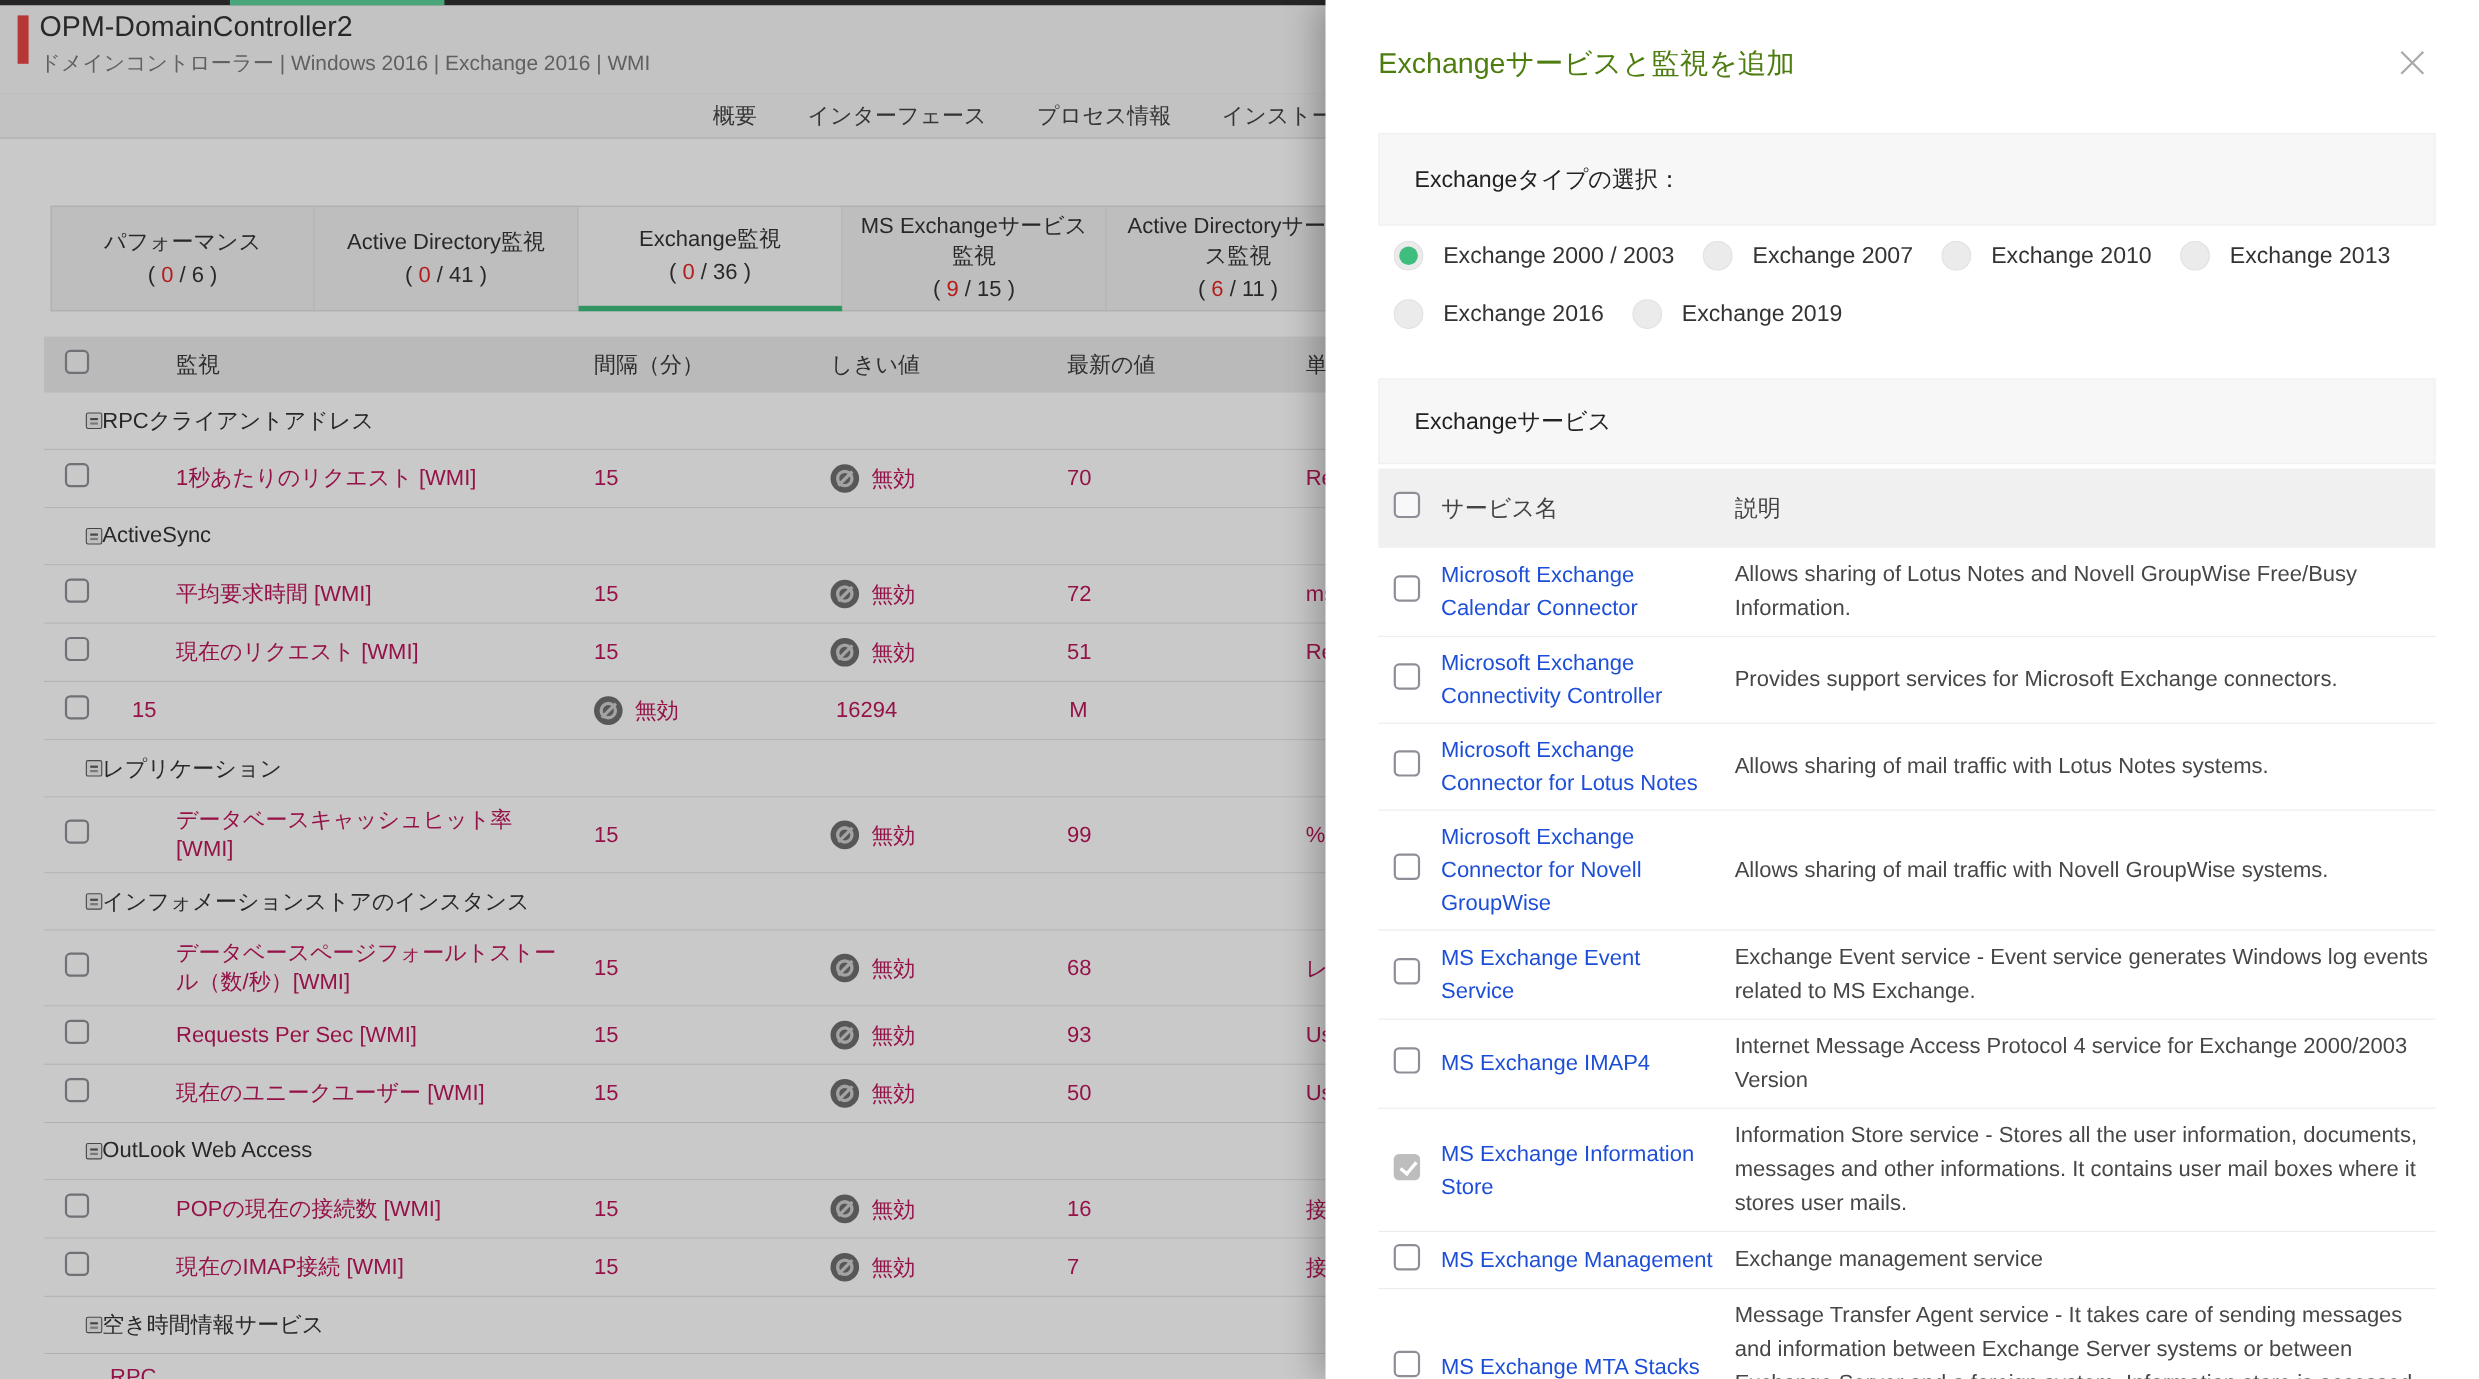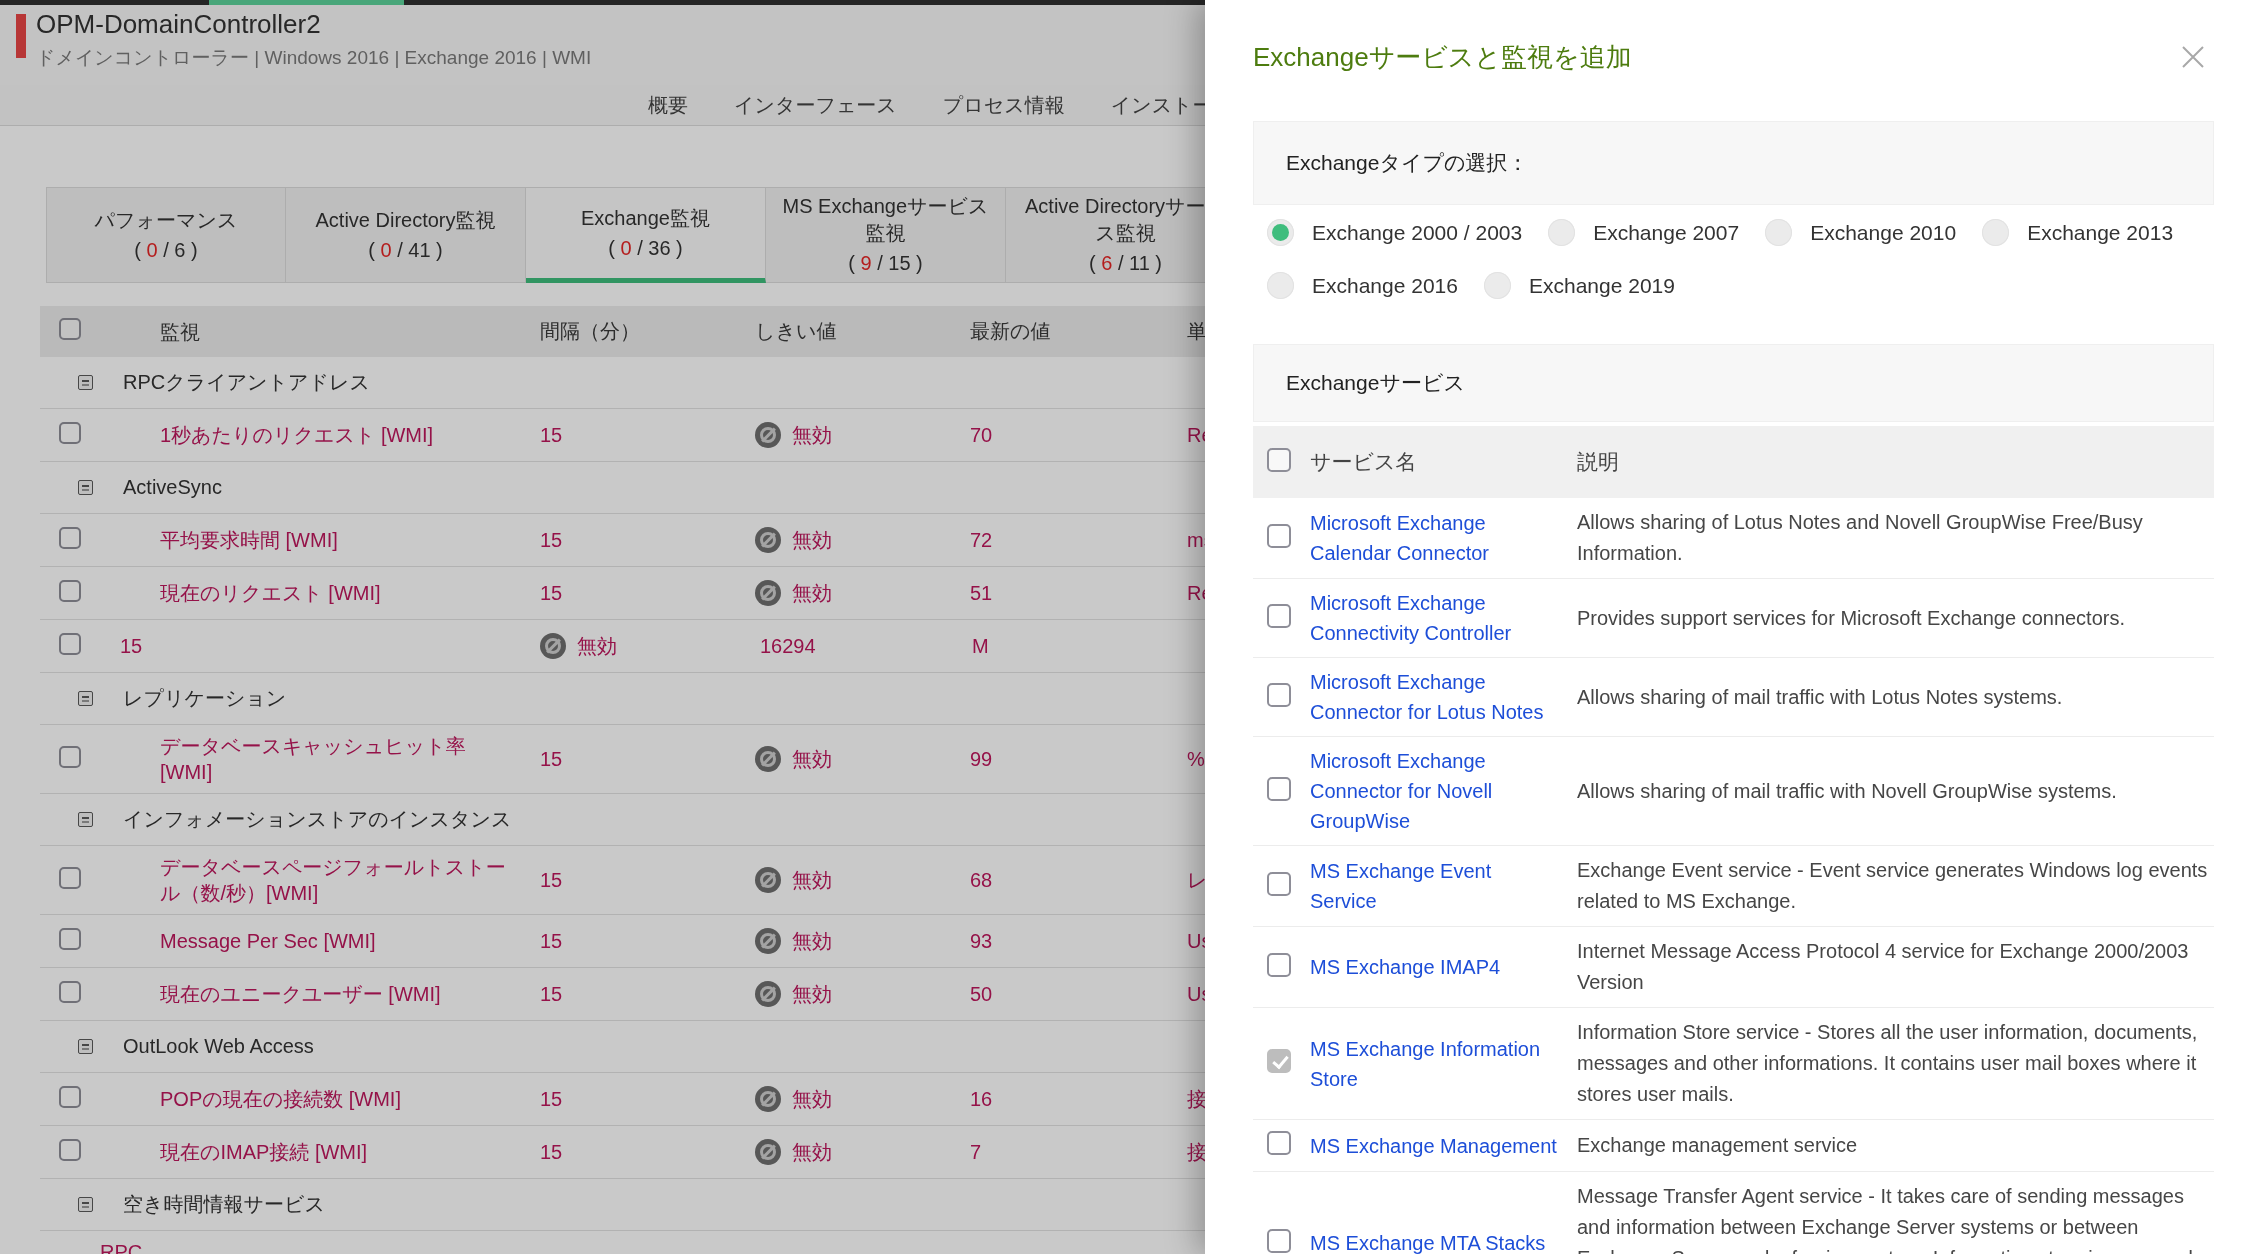--- a/index.html
+++ b/index.html
@@ -32,21 +32,21 @@
   .mtable{position:absolute;top:306px;left:40px;width:1240px;font-size:20px;}
   .mhead,.mrow{display:grid;grid-template-columns:60px 420px 215px 210px 215px 1fr;align-items:center;}
   .mhead{background:#ececec;min-height:51px;color:#3a3a3a;}
   .mrow{background:#fff;border-bottom:1px solid #e2e2e2;min-height:52px;color:#be185d;}
   .cell-cb{padding-left:19px;}
   .cell-name{padding:8px 10px 8px 60px;line-height:26px;}
   .cell-interval{padding-left:20px;}
   .cell-threshold{padding-left:20px;display:flex;align-items:center;gap:11px;}
   .cell-latest{padding-left:25px;}
   .cell-unit{padding-left:27px;white-space:nowrap;overflow:hidden;}
-  .group-row{display:flex;align-items:center;gap:30px;padding-left:38px;min-height:51px;background:#fff;
+  .group-row{display:flex;align-items:center;gap:0;padding-left:38px;min-height:51px;background:#fff;
              border-bottom:1px solid #e2e2e2;color:#333;}
   .grp-icon{width:15px;height:15px;box-sizing:border-box;border:1px solid #5a5a5a;border-radius:2px;background:#f2f2f2;
             position:relative;flex:none;cursor:pointer;}
   .grp-icon::before{content:'';position:absolute;left:3px;right:3px;top:4px;height:2px;background:#5a5a5a;}
   .grp-icon::after{content:'';position:absolute;left:3px;right:3px;top:8px;height:2px;background:#9a9a9a;}
 
   .cb{width:22px;height:22px;box-sizing:border-box;border:2px solid #8e8e98;border-radius:5px;
       background:rgba(255,255,255,.55);cursor:pointer;flex:none;display:inline-block;}
 
   .ban{width:26px;height:26px;border-radius:50%;background:#6f6f6f;position:relative;flex:none;display:inline-block;}
@@ -210,21 +210,21 @@
             <div class="cell-interval">15</div>
             <div class="cell-threshold">
               <span class="ban"></span>
               <span>無効</span>
             </div>
             <div class="cell-latest">68</div>
             <div class="cell-unit">レ</div>
           </div>
           <div class="mrow">
             <div class="cell-cb"><span class="cb"></span></div>
-            <div class="cell-name">Message Per Sec [WMI]</div>
+            <div class="cell-name">Requests Per Sec [WMI]</div>
             <div class="cell-interval">15</div>
             <div class="cell-threshold">
               <span class="ban"></span>
               <span>無効</span>
             </div>
             <div class="cell-latest">93</div>
             <div class="cell-unit">Us</div>
           </div>
           <div class="mrow">
             <div class="cell-cb"><span class="cb"></span></div>

